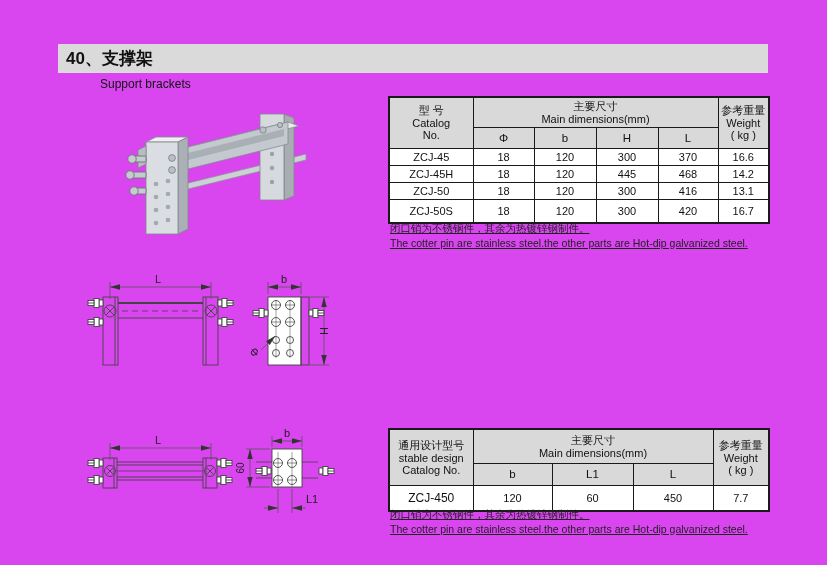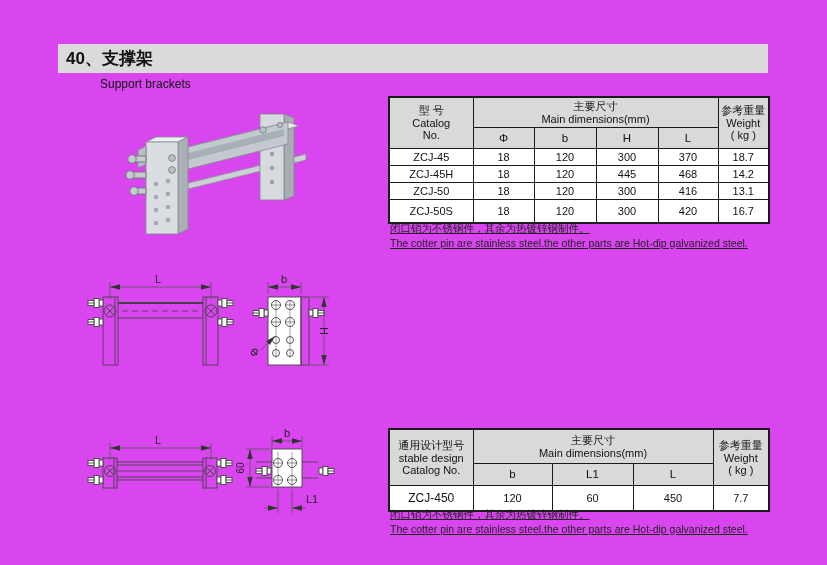--- a/index.html
+++ b/index.html
@@ -132,21 +132,21 @@
       <td class="hdr sym">b</td>
       <td class="hdr sym">H</td>
       <td class="hdr sym">L</td>
     </tr>
     <tr style="height:17px">
       <td>ZCJ-45</td>
       <td>18</td>
       <td>120</td>
       <td>300</td>
       <td>370</td>
-      <td>18.7</td>
+      <td>16.6</td>
     </tr>
     <tr style="height:17px">
       <td>ZCJ-45H</td>
       <td>18</td>
       <td>120</td>
       <td>445</td>
       <td>468</td>
       <td>14.2</td>
     </tr>
     <tr style="height:17px">

